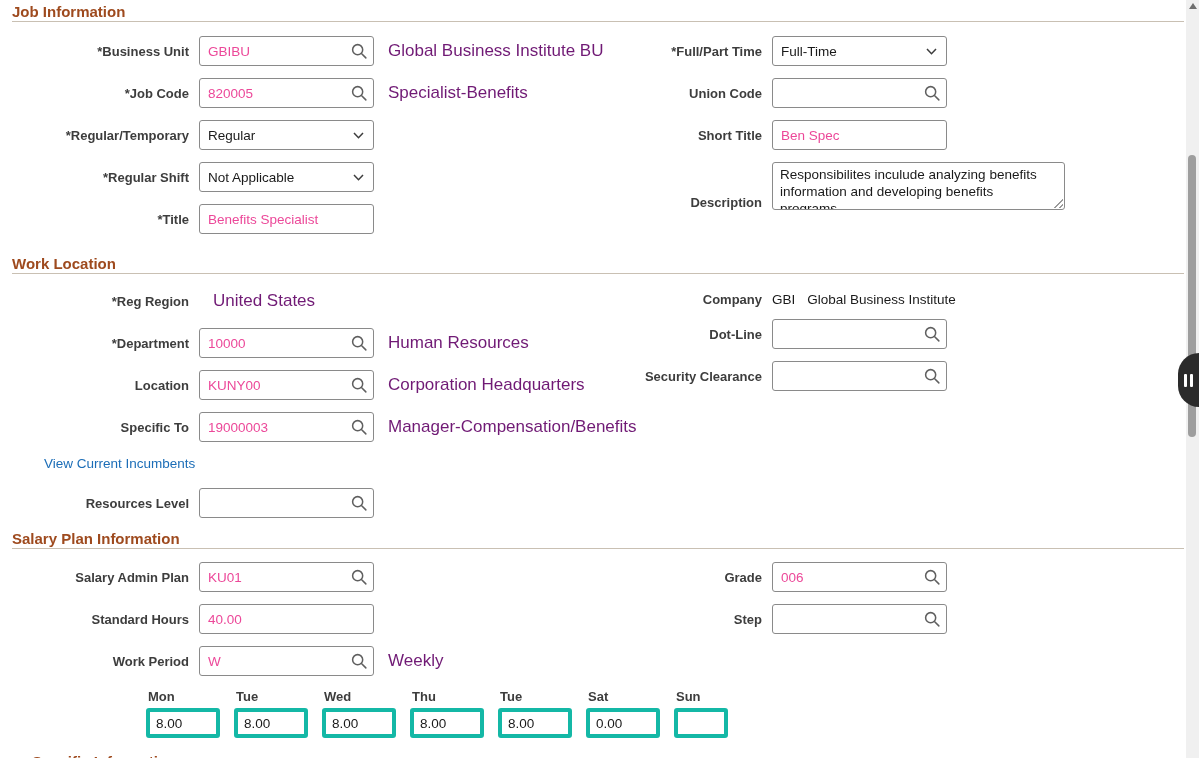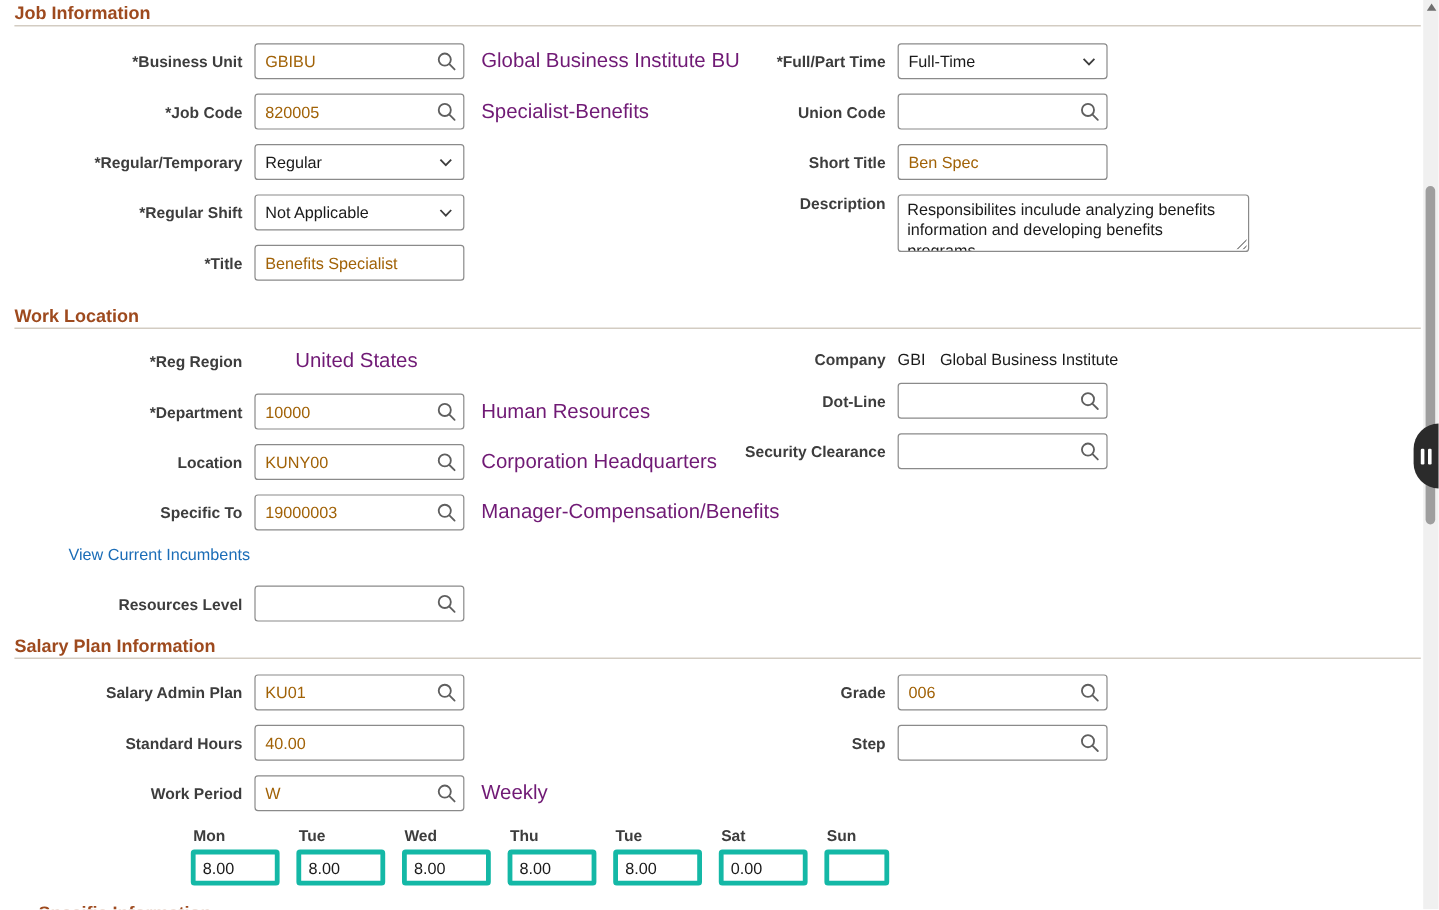--- a/index.html
+++ b/index.html
@@ -15,53 +15,53 @@
     line-height:17px; padding-top:3px;
   }
   .sec-rule { border-bottom:1px solid #c9c0b3; margin-top:1px; }
 
   .sec-body { position:relative; }
   .body-job { height:230px; }
   .body-wl  { height:253px; }
   .body-sal { height:192px; }
 
   .col { position:absolute; top:0; }
-  .col-left  { left:16px;    width:574px; }
-  .col-right { left:540px; width:598px; }
+  .col-left  { left:3px;    width:574px; }
+  .col-right { left:564px; width:598px; }
 
   .frow { display:flex; align-items:center; height:30px; margin-bottom:12px; }
   .frow.first { margin-top:14px; }
-  .frow.first-wl { margin-top:12px;gap:20px; }
+  .frow.first-wl { margin-top:12px; }
   .frow.first-sal { margin-top:13px; }
 
   .flabel {
     flex:none; text-align:right; font-weight:bold; color:#3d3d3d;
     font-size:13px; padding-right:10px; white-space:nowrap;
   }
   .col-left  .flabel { width:184px; }
   .col-right .flabel { width:196px; }
 
   .fbox { position:relative; flex:none; width:175px; height:30px; }
   .fbox input {
     width:100%; height:100%; border:1px solid #8a8a8a; border-radius:3px;
-    padding:0 27px 0 8px; font-family:inherit; font-size:13.5px; color:#a16207;
+    padding:0 27px 0 8px; font-family:inherit; font-size:13.5px; color:#ec4899;
     background:#fff; outline:none;
   }
   .fbox.noicon input { padding-right:8px; }
   .search-ic { position:absolute; right:6px; top:6px; width:18px; height:18px; cursor:pointer; }
 
   .fselect {
     flex:none; width:175px; height:30px; border:1px solid #8a8a8a; border-radius:3px;
     background:#fff; display:flex; align-items:center; justify-content:space-between;
     padding:0 9px 0 8px; font-size:13.5px; color:#1a1a1a; cursor:default;
   }
 
   .fdesc { margin-left:14px; font-size:17px; color:#701a75; white-space:nowrap; }
 
-  .ta-row { display:flex; align-items:flex-start; margin-top:12px; }
+  .ta-row { display:flex; align-items:flex-end; margin-top:12px; }
   .ta-wrap { position:relative; flex:none; width:293px; height:48px; }
   .ta-wrap textarea {
     width:100%; height:100%; border:1px solid #8a8a8a; border-radius:3px;
     padding:3px 16px 0 7px; font-family:"Liberation Sans", sans-serif;
     font-size:13.5px; line-height:17px; color:#1a1a1a;
     resize:none; overflow:hidden; outline:none; background:#fff;
   }
   .resize-handle {
     position:absolute; right:2px; bottom:2px; width:11px; height:11px;
     background:repeating-linear-gradient(135deg, transparent 0 2px, #9a9a9a 2px 3.5px);

